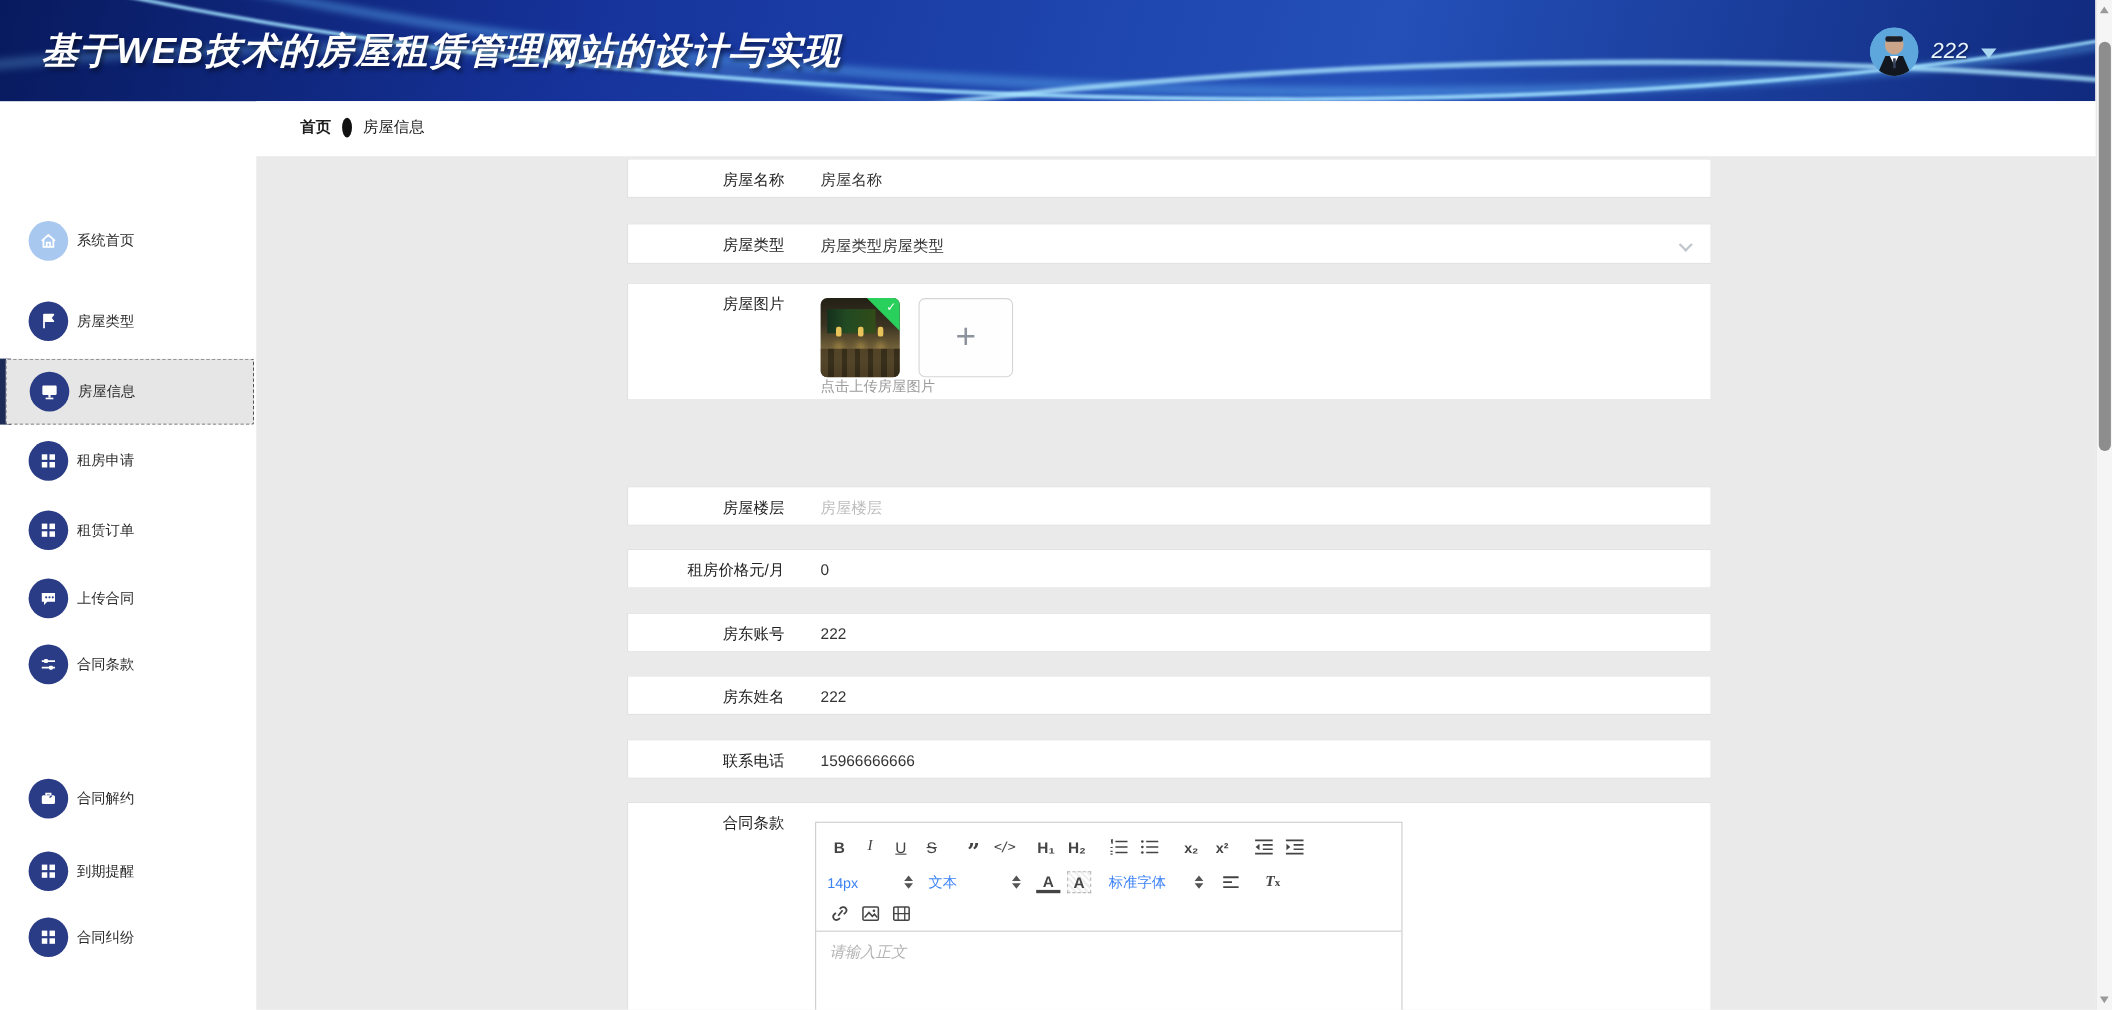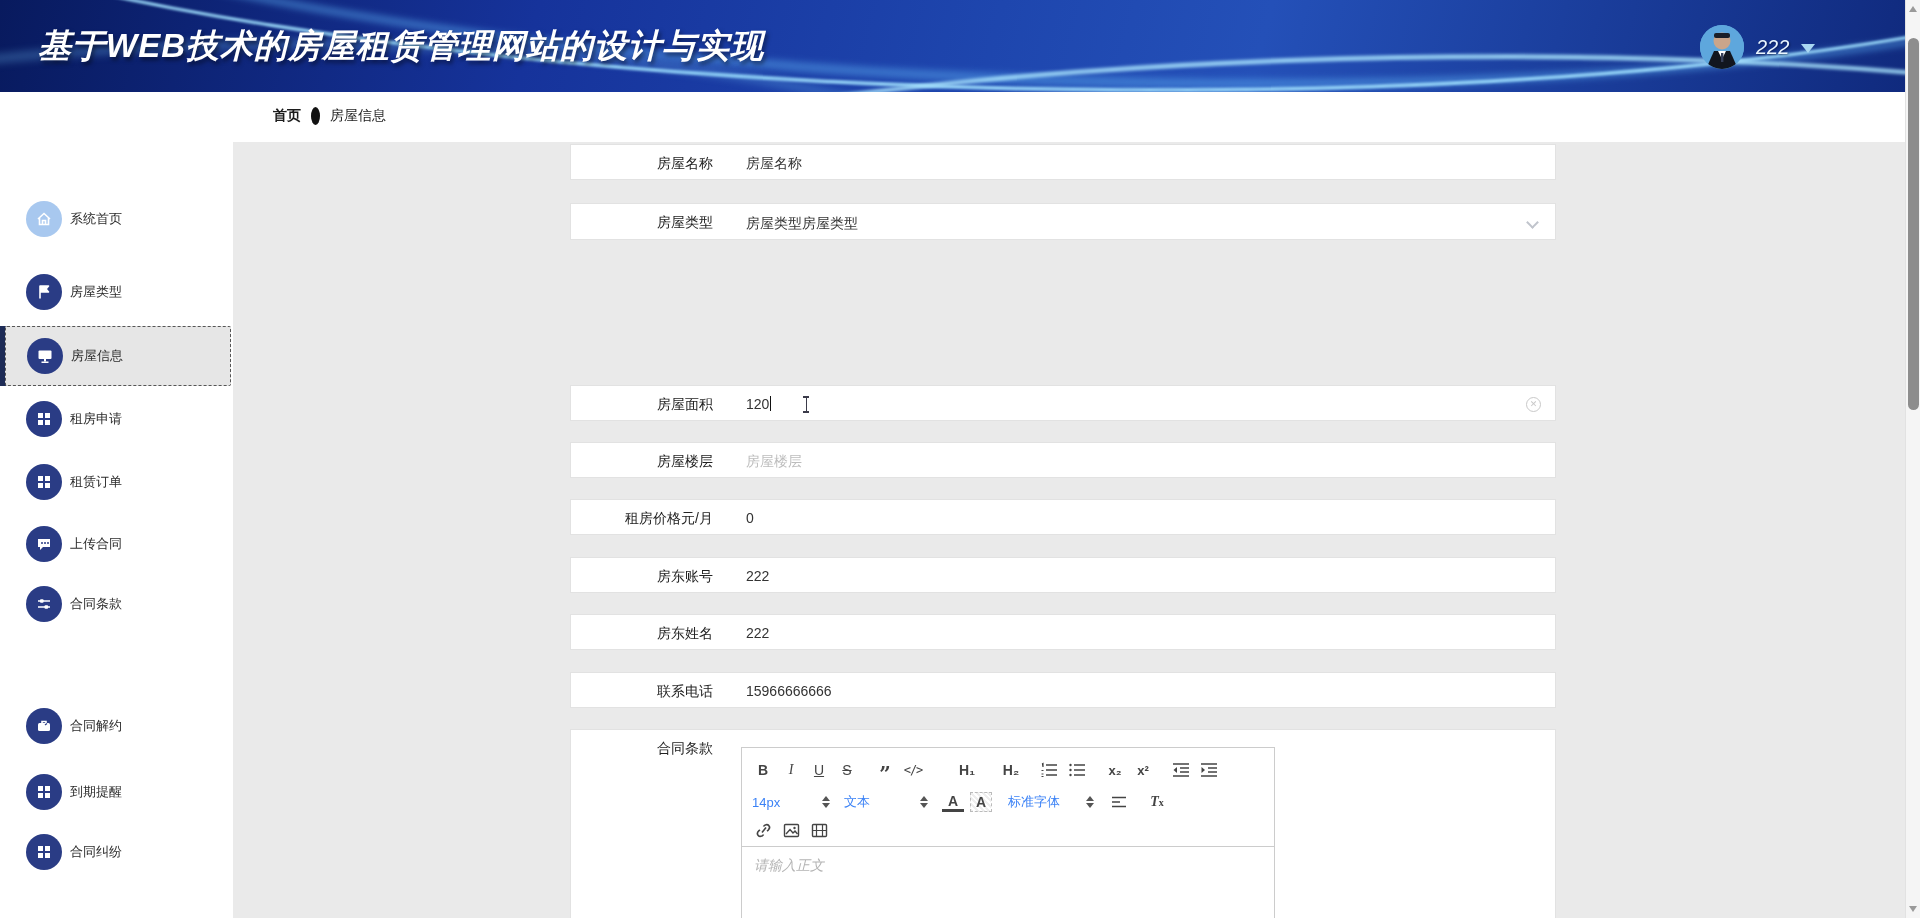--- a/index.html
+++ b/index.html
@@ -97,21 +97,21 @@
     border:1px solid #ccc; background:#fff; }
   #toolbar { border-bottom:1px solid #ccc; padding:8px 10px 6px 10px; color:#444; }
   .tb-row { display:flex; align-items:center; margin-bottom:8px; }
   .tb-btn { min-width:22px; height:20px; display:inline-flex; align-items:center; justify-content:center;
     margin-right:6px; font-size:14px; color:#444; cursor:pointer; }
   .gap { margin-right:16px; }
   .b { font-weight:bold; } .i { font-style:italic; font-family:"Liberation Serif",serif; }
   .u { text-decoration:underline; } .s { text-decoration:line-through; }
   .quote { font-family:"DejaVu Serif",serif; font-size:20px; font-weight:bold; line-height:8px; margin-top:8px; }
   .code { font-family:"DejaVu Sans Mono",monospace; font-size:12px; letter-spacing:-1px; }
-  .hbtn { font-weight:bold; font-size:14px;margin-left:16px; }
+  .hbtn { font-weight:bold; font-size:14px; }
   .supsub { font-weight:bold; font-size:13px; }
   .sel { font-size:13px; color:#3b82f6; display:inline-flex; align-items:center; cursor:pointer; }
   .sel .txt { margin-right:6px; }
   .updown { display:inline-flex; flex-direction:column; gap:2px; margin-right:14px; }
   .updown i { width:0; height:0; border-left:4px solid transparent; border-right:4px solid transparent; }
   .updown .up { border-bottom:5px solid #555; }
   .updown .dn { border-top:5px solid #555; }
   .color-a { font-weight:bold; border-bottom:3px solid #444; line-height:14px; }
   .bg-a { font-weight:bold; border:1px dashed #bbb; background:
     repeating-linear-gradient(45deg,#eee 0 2px,#fff 2px 4px); padding:0 2px; }
@@ -287,29 +287,37 @@
     <div class="row-label" style="line-height:36px">房屋名称</div>
     <div class="row-value" style="top:10px">房屋名称</div>
   </div>
 
   <div class="card" style="top:61px;height:37px">
     <div class="row-label" style="line-height:37px">房屋类型</div>
     <div class="row-value" style="top:11px">房屋类型房屋类型</div>
     <div class="chev-down"></div>
   </div>
 
-
-  <div class="card" style="top:243px;height:36px">
-    <div class="row-label" style="line-height:36px">房屋面积</div>
-    <div class="row-value" style="top:10px"><span>120</span><span class="caret-line"></span></div>
-    <div class="ibeam">
-        <i></i>
-      </div>
-    <div class="clear-ico">✕</div>
-  </div>
+  <div class="card" style="top:115px;height:107px">
+    <div class="row-label" style="line-height:36px">房屋图片</div>
+    <div class="thumb">
+      <div class="win"></div>
+      <div class="lamp" style="left:14px"></div>
+      <div class="lamp" style="left:34px"></div>
+      <div class="lamp" style="left:52px"></div>
+      <div class="tables"></div>
+      <div class="corner"></div>
+      <div class="check">✓</div>
+    </div>
+    <div class="plus-box">
+      <span class="plus-glyph">+</span>
+    </div>
+    <div class="upload-hint">点击上传房屋图片</div>
+  </div>
+
 
   <div class="card" style="top:300px;height:36px">
     <div class="row-label" style="line-height:36px">房屋楼层</div>
     <div class="row-value ph" style="top:10px">房屋楼层</div>
   </div>
 
   <div class="card" style="top:357px;height:36px">
     <div class="row-label" style="line-height:36px">租房价格元/月</div>
     <div class="row-value" style="top:10px">0</div>
   </div>

